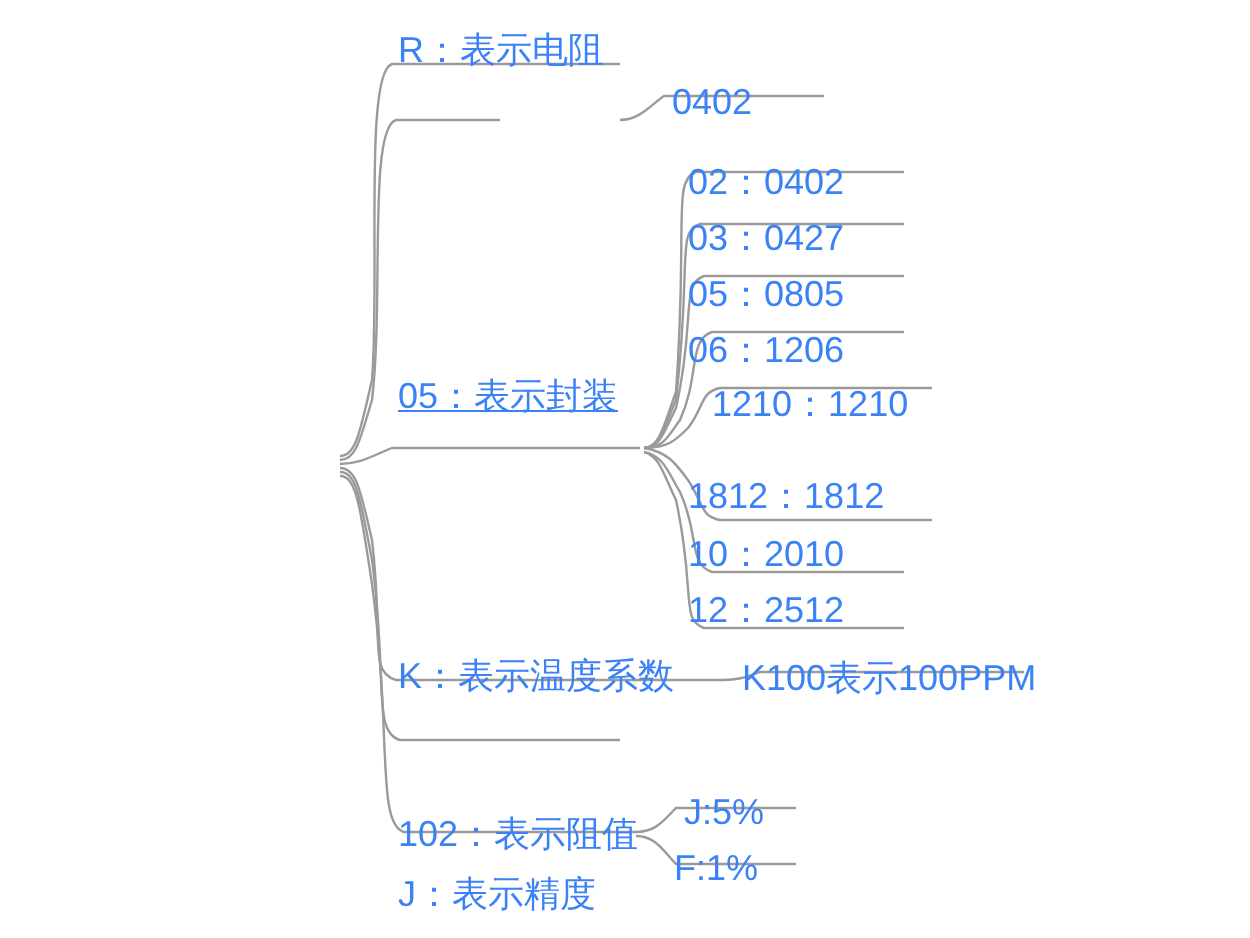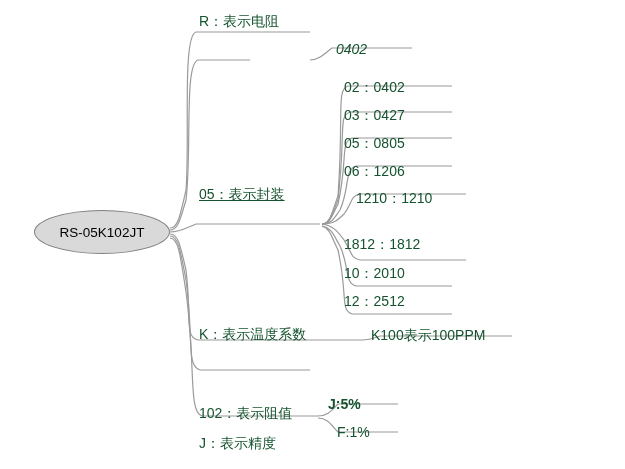--- a/index.html
+++ b/index.html
@@ -39,22 +39,22 @@
     display: flex;
     align-items: center;
     justify-content: center;
     font-size: 13.5px;
     color: #000000;
     box-sizing: border-box;
   }
   
   .branch-text {
     position: absolute;
-    font-size: 14px;
-    color: #14532d;
+    font-size: 18px;
+    color: #3b82f6;
     white-space: nowrap;
   }
 </style>
 </head>
 <body>
 
 <div id="root">
 
   <svg id="wires" viewBox="0 0 625 469" xmlns="http://www.w3.org/2000/svg">
     <g fill="none" stroke="#9a9a9a" stroke-width="1.2">
@@ -77,41 +77,38 @@
       <path d="M322,226 C332,228 334,236 340,246 C350,268 344,282 356,286 L452,286"></path>
       <path d="M322,226 C330,228 332,238 338,250 C348,296 340,310 352,314 L452,314"></path>
 
       <path d="M362,340 C370,340 374,338 380,336 L512,336"></path>
 
       <path d="M318,416 C328,416 332,410 338,404 L398,404"></path>
       <path d="M318,418 C328,418 332,426 338,432 L398,432"></path>
     </g>
   </svg>
 
-  <div class="root-node">
-    <span class="node-label">RS-05K102JT</span>
-  </div>
 
   <div class="branch-text" style="left:199px; top:13px;">
     <span class="node-label">R：表示电阻</span>
   </div>
   <div class="branch-text" style="left:199px; top:186px;text-decoration:underline;">
     <span class="node-label">05：表示封装</span>
   </div>
   <div class="branch-text" style="left:199px; top:326px;">
     <span class="node-label">K：表示温度系数</span>
   </div>
   <div class="branch-text" style="left:199px; top:357px;margin-top:48px;">
     <span class="node-label">102：表示阻值</span>
   </div>
   <div class="branch-text" style="left:199px; top:403px;margin-top:32px;">
     <span class="node-label">J：表示精度</span>
   </div>
 
-  <div class="branch-text" style="left:336px; top:41px;font-style:italic;">
+  <div class="branch-text" style="left:336px; top:41px;">
     <span class="node-label">0402</span>
   </div>
 
   <div class="branch-text" style="left:344px; top:79px;">
     <span class="node-label">02：0402</span>
   </div>
   <div class="branch-text" style="left:344px; top:107px;">
     <span class="node-label">03：0427</span>
   </div>
   <div class="branch-text" style="left:344px; top:135px;">
@@ -130,20 +127,20 @@
     <span class="node-label">10：2010</span>
   </div>
   <div class="branch-text" style="left:344px; top:293px;">
     <span class="node-label">12：2512</span>
   </div>
 
   <div class="branch-text" style="left:371px; top:327px;">
     <span class="node-label">K100表示100PPM</span>
   </div>
 
-  <div class="branch-text" style="left:328px; top:396px;font-weight:bold;">
+  <div class="branch-text" style="left:342px; top:396px;">
     <span class="node-label">J:5%</span>
   </div>
   <div class="branch-text" style="left:337px; top:424px;">
     <span class="node-label">F:1%</span>
   </div>
 
 </div>
 
 </body></html>

